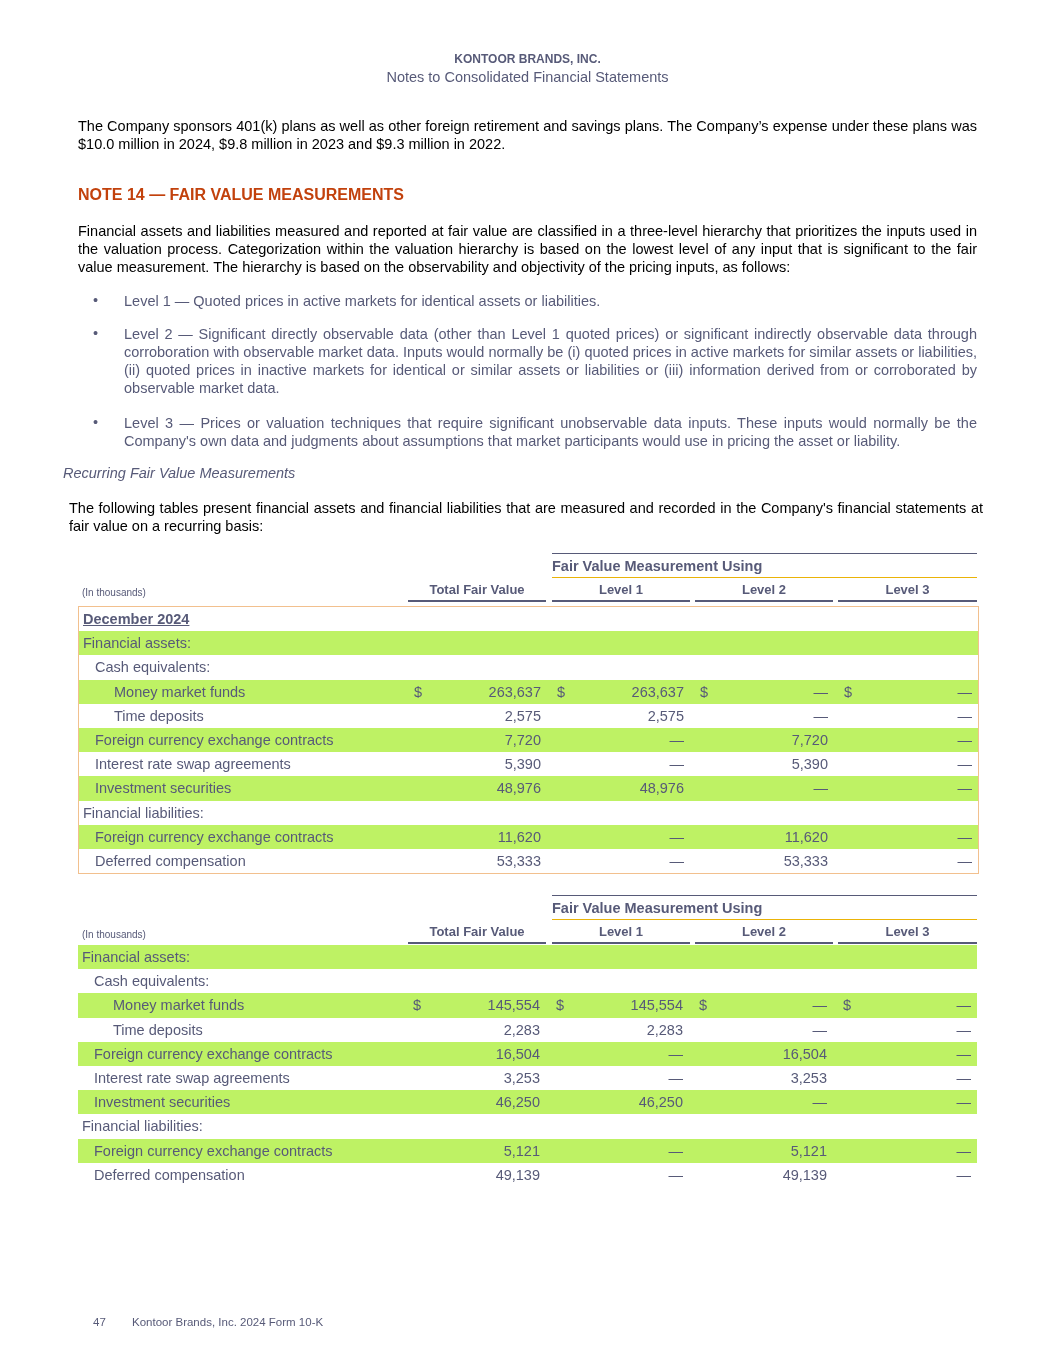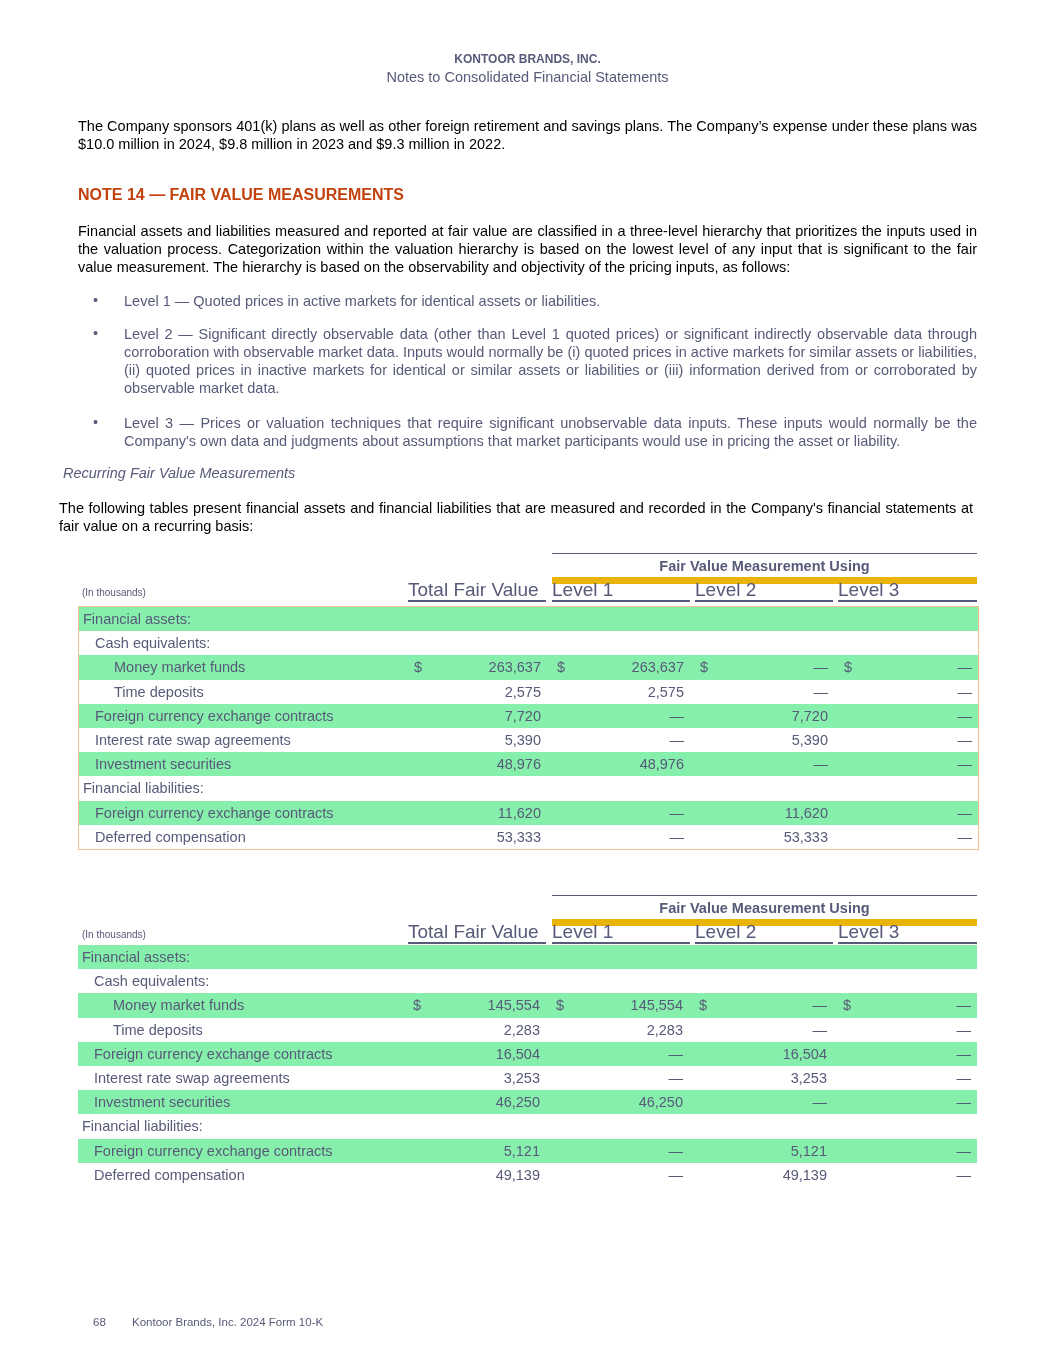--- a/index.html
+++ b/index.html
@@ -17,49 +17,49 @@
   }
   .p-intro { left: 78px; top: 117px; width: 899px; }
   .note-title { position: absolute; left: 78px; top: 186px; font-size: 16px; font-weight: bold; color: #c2410c; }
   .p-fv { left: 78px; top: 222px; width: 899px; }
 
   .bullet { position: absolute; left: 93px; font-size: 14.5px; color: #575a78; }
   .bullet-text { position: absolute; left: 124px; width: 853px; font-size: 14.5px; line-height: 18px; text-align: justify; color: #575a78; }
   .b1 { top: 292px; } .b2 { top: 325px; } .b3 { top: 414px; }
 
   .subhead { position: absolute; left: 63px; top: 465px; font-size: 14.5px; font-weight: normal; font-style: italic; color: #575a78; }
-  .p-tables { left: 59px; top: 499px; width: 914px; }
+  .p-tables { left: 69px; top: 499px; width: 914px; }
 
   
   .fv-table { position: absolute; left: 78px; width: 899px; }
   .t1 { top: 553px; }
   .t2 { top: 895px; }
 
   .group-head {
     position: absolute; left: 474px; width: 425px; top: 0;
-    border-top: 1px solid #575a78; border-bottom: 7px solid #eab308;
-    height: 23px; line-height: 24px; text-align: center; font-weight: bold; font-size: 14.5px;
+    border-top: 1px solid #575a78; border-bottom: 1px solid #eab308;
+    height: 23px; line-height: 24px; text-align: left; font-weight: bold; font-size: 14.5px;
   }
   .col-heads { position: absolute; top: 24px; left: 0; width: 899px; height: 25px; }
   .units { position: absolute; left: 4px; top: 10px; font-size: 10px; }
   .ch {
-    position: absolute; top: 0; height: 23px; line-height: 26px; 
-    font-weight: normal; font-size: 19px; border-bottom: 2px solid #575a78;
+    position: absolute; top: 0; height: 23px; line-height: 26px; text-align: center;
+    font-weight: bold; font-size: 13px; border-bottom: 2px solid #575a78;
   }
   .ch-total { left: 330px; width: 138px; }
   .ch-l1 { left: 474px; width: 138px; }
   .ch-l2 { left: 617px; width: 138px; }
   .ch-l3 { left: 760px; width: 139px; }
 
   .rows { position: absolute; left: 0; width: 899px; }
   .t1 .rows { top: 53px; border: 1px solid #f2c08e; }
   .t2 .rows { top: 50px; }
 
   .row { position: relative; height: 24.2px; line-height: 24px; font-size: 14.5px; }
-  .row.shade { background: #86efac; }
+  .row.shade { background: #bef264; }
   .lbl { position: absolute; top: 0; white-space: nowrap; }
   .lvl0 { left: 4px; }
   .lvl1 { left: 16px; }
   .lvl2 { left: 35px; }
   .lbl.period { font-weight: bold; text-decoration: underline; }
 
   .cur { position: absolute; top: 0; }
   .num { position: absolute; top: 0; text-align: right; }
   .c-total-cur { left: 335px; }
   .c-total { left: 360px; width: 102px; }
@@ -98,20 +98,23 @@
 <div class="fv-table t1">
     <div class="group-head">Fair Value Measurement Using</div>
     <div class="col-heads">
       <div class="units">(In thousands)</div>
       <div class="ch ch-total">Total Fair Value</div>
       <div class="ch ch-l1">Level 1</div>
       <div class="ch ch-l2">Level 2</div>
       <div class="ch ch-l3">Level 3</div>
     </div>
     <div class="rows">
+      <div class="row">
+        <div class="lbl lvl0 period">December 2024</div>
+      </div>
       <div class="row shade">
         <div class="lbl lvl0">Financial assets:</div>
       </div>
       <div class="row">
         <div class="lbl lvl1">Cash equivalents:</div>
       </div>
       <div class="row shade">
         <div class="lbl lvl2">Money market funds</div>
         <div class="cur c-total-cur">$</div>
         <div class="num c-total">263,637</div>
@@ -237,14 +240,14 @@
       <div class="row">
         <div class="lbl lvl1">Deferred compensation</div>
         <div class="num c-total">49,139</div>
         <div class="num c-l1">—</div>
         <div class="num c-l2">49,139</div>
         <div class="num c-l3">—</div>
       </div>
     </div>
   </div>
 
-<div class="footer pg">68</div>
+<div class="footer pg">47</div>
 <div class="footer ft">Kontoor Brands, Inc. 2024 Form 10-K</div>
 
 </body></html>

